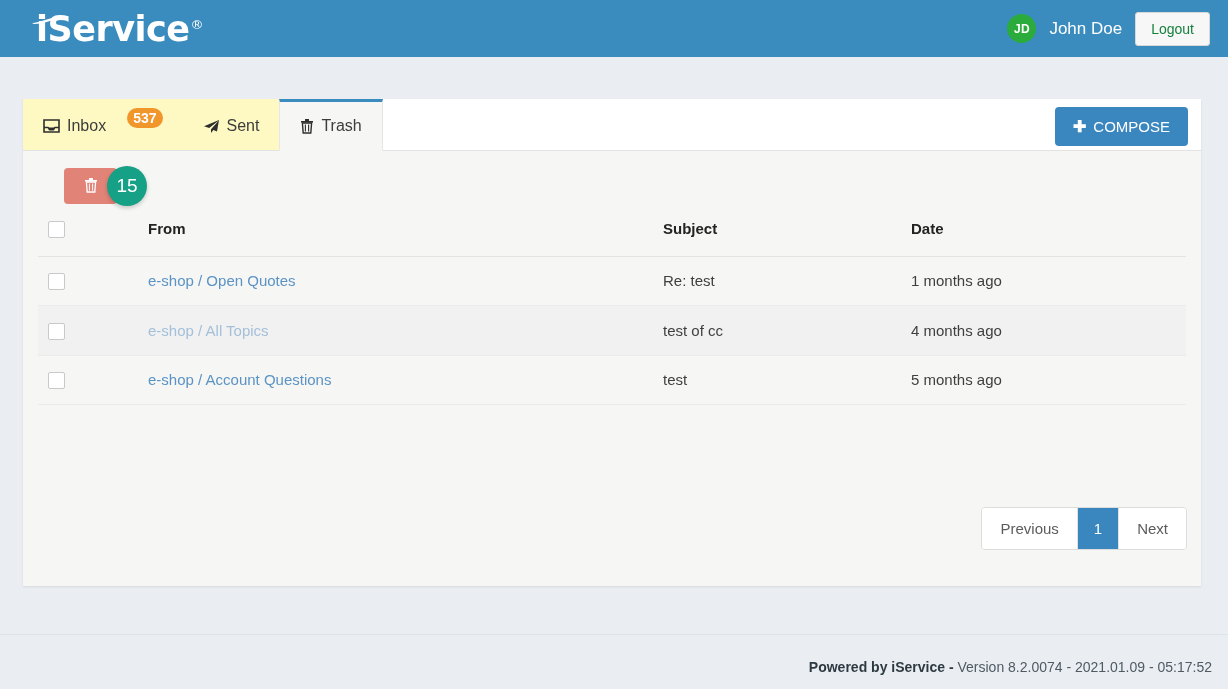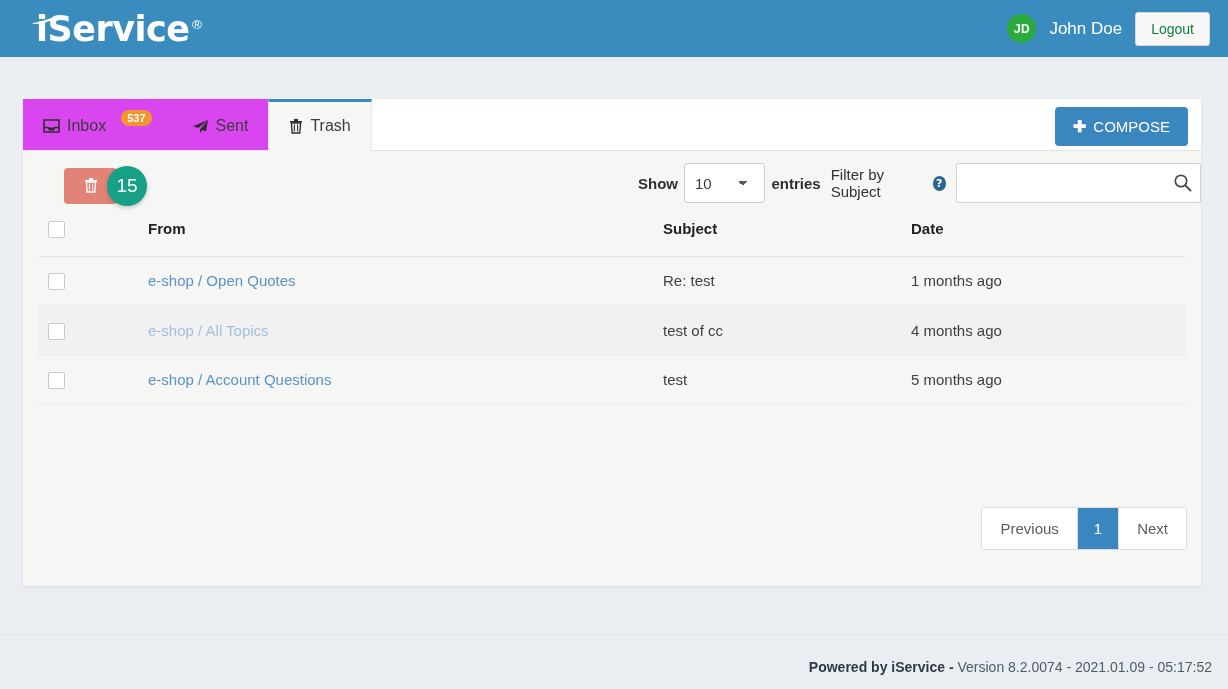--- a/index.html
+++ b/index.html
@@ -79,40 +79,40 @@
     display: flex; align-items: stretch;
   }
   .tab {
     display: flex; align-items: center;
     padding: 0 20px;
     font-size: 16px;
     color: #3c3c3c;
     cursor: pointer;
     position: relative;
     border-top: 3px solid transparent;
-    background: #d946ef;
+    background: #fef9c3;
     gap: 7px;
   }
   .tab.active {
     background: #f6f6f5;
     border-top: 3px solid #3a8cbe;
     border-left: 1px solid #e6e6e6;
     border-right: 1px solid #e6e6e6;
     border-bottom: 1px solid #f6f6f5;
     margin-bottom: -1px;
   }
   .tab .ticon { display: inline-flex; align-items: center; color: #2e2e2e; }
   .badge-count {
     background: #f0962a;
     color: #ffffff;
-    font-size: 11px; font-weight: bold;
+    font-size: 14px; font-weight: bold;
     border-radius: 10px;
     padding: 2px 6px;
     position: relative; top: -8px;
-    margin-left: 8px;
+    margin-left: 14px;
   }
   .compose-btn {
     position: absolute;
     right: 13px; top: 8px;
     background: #3a86bf;
     color: #ffffff;
     border: none; border-radius: 4px;
     font-size: 15px;
     padding: 11px 18px;
     display: flex; align-items: center; gap: 7px;
@@ -368,38 +368,20 @@
       <svg width="14" height="16" viewBox="0 0 14 16">
         <path d="M1 3 h12 v1.5 h-12 z" fill="#ffffff"></path>
         <path d="M5 1 h4 v2 h-4 z" fill="#ffffff"></path>
         <path d="M2.4 5 h9.2 l-0.8 10 h-7.6 z" fill="none" stroke="#ffffff" stroke-width="1.3"></path>
         <path d="M5.4 6.6 v7 M8.6 6.6 v7" stroke="#ffffff" stroke-width="1"></path>
       </svg>
     </span>
   </button>
   <div class="step-badge">15</div>
 
-  <div class="filters">
-    <span class="show-label">Show</span>
-    <select class="entries-select">
-      <option>10</option>
-    </select>
-    <span class="entries-label">entries</span>
-    <span class="filter-label">Filter by Subject</span>
-    <span class="help-icon">?</span>
-    <span class="search-wrap">
-      <input class="search-input" type="text" value="" placeholder="" style="">
-      <button class="search-icon-btn">
-        <svg width="19" height="19" viewBox="0 0 19 19">
-          <circle cx="8" cy="8" r="5.7" fill="none" stroke="#4a4a4a" stroke-width="1.7"></circle>
-          <path d="M12.3 12.3 L17.5 17.5" stroke="#4a4a4a" stroke-width="1.9" stroke-linecap="round"></path>
-        </svg>
-      </button>
-    </span>
-  </div>
 
   <table class="mail-table">
     <thead>
       <tr>
         <th class="col-check">
           <span class="row-check"></span>
         </th>
         <th class="col-from">From</th>
         <th class="col-subj">Subject</th>
         <th class="col-date">Date</th>

